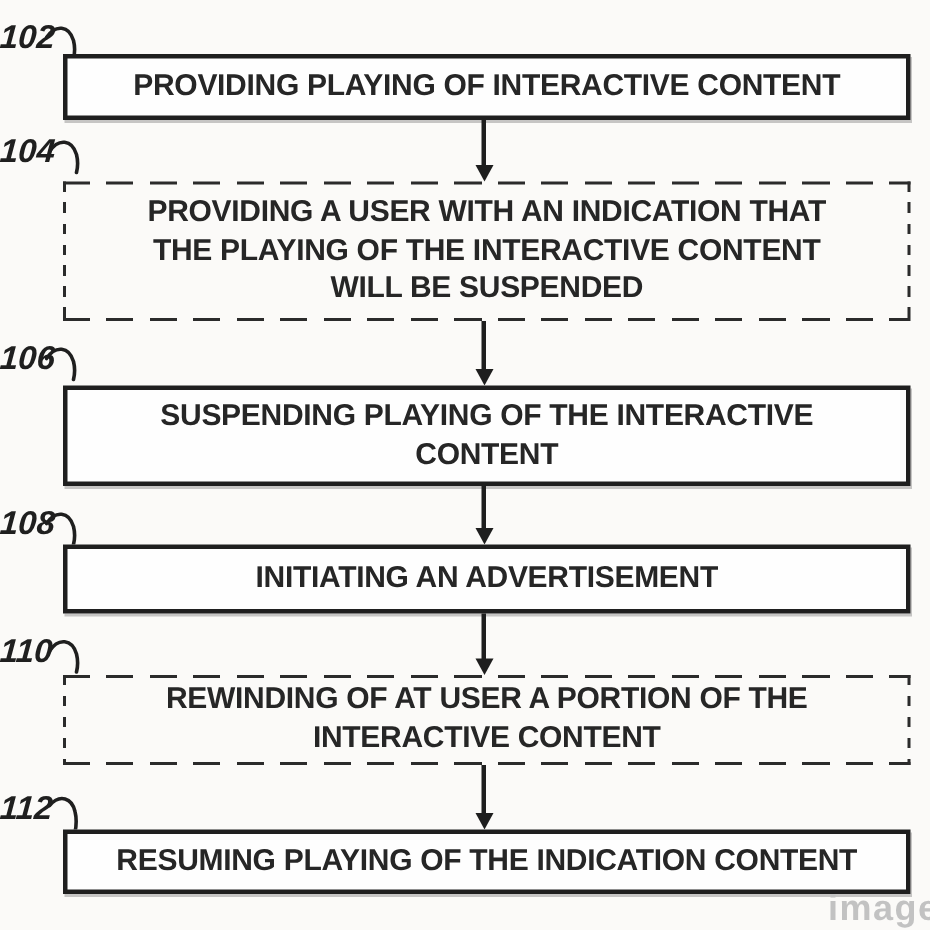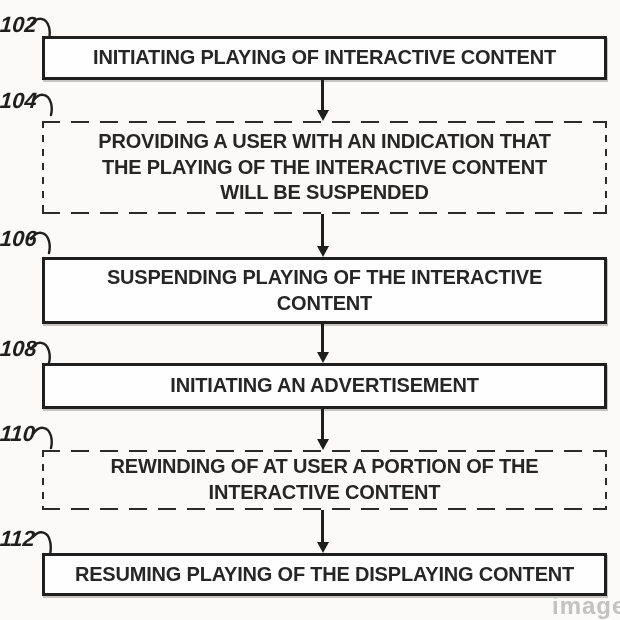--- a/index.html
+++ b/index.html
@@ -66,21 +66,21 @@
 </head>
 <body>
 
 <div class="canvas">
 
   <div class="step s1">
     <div class="ref">102</div>
     <svg class="hook" viewBox="0 0 24 28">
         <path d="M1,10 C7,1 16,2 19,12 C20,16 20,20 19,24"></path>
       </svg>
-    <div class="box solid">INITIATING PLAYING OF INTERACTIVE CONTENT</div>
+    <div class="box solid">PROVIDING PLAYING OF INTERACTIVE CONTENT</div>
   </div>
 
   <div class="arrow a1"></div>
 
   <div class="step s2">
     <div class="ref">104</div>
     <svg class="hook" viewBox="0 0 24 28">
         <path d="M1,10 C7,1 16,2 19,12 C20,16 20,20 19,24"></path>
       </svg>
     <div class="box dashed">PROVIDING A USER WITH AN INDICATION THAT
@@ -120,18 +120,18 @@
 INTERACTIVE CONTENT</div>
   </div>
 
   <div class="arrow a5"></div>
 
   <div class="step s6">
     <div class="ref">112</div>
     <svg class="hook" viewBox="0 0 24 28">
         <path d="M1,8 C8,0 16,3 18,12 C19,16 19,21 18,26"></path>
       </svg>
-    <div class="box solid">RESUMING PLAYING OF THE DISPLAYING CONTENT</div>
+    <div class="box solid">RESUMING PLAYING OF THE INDICATION CONTENT</div>
   </div>
 
   <div class="watermark">image</div>
 
 </div>
 
 </body></html>

